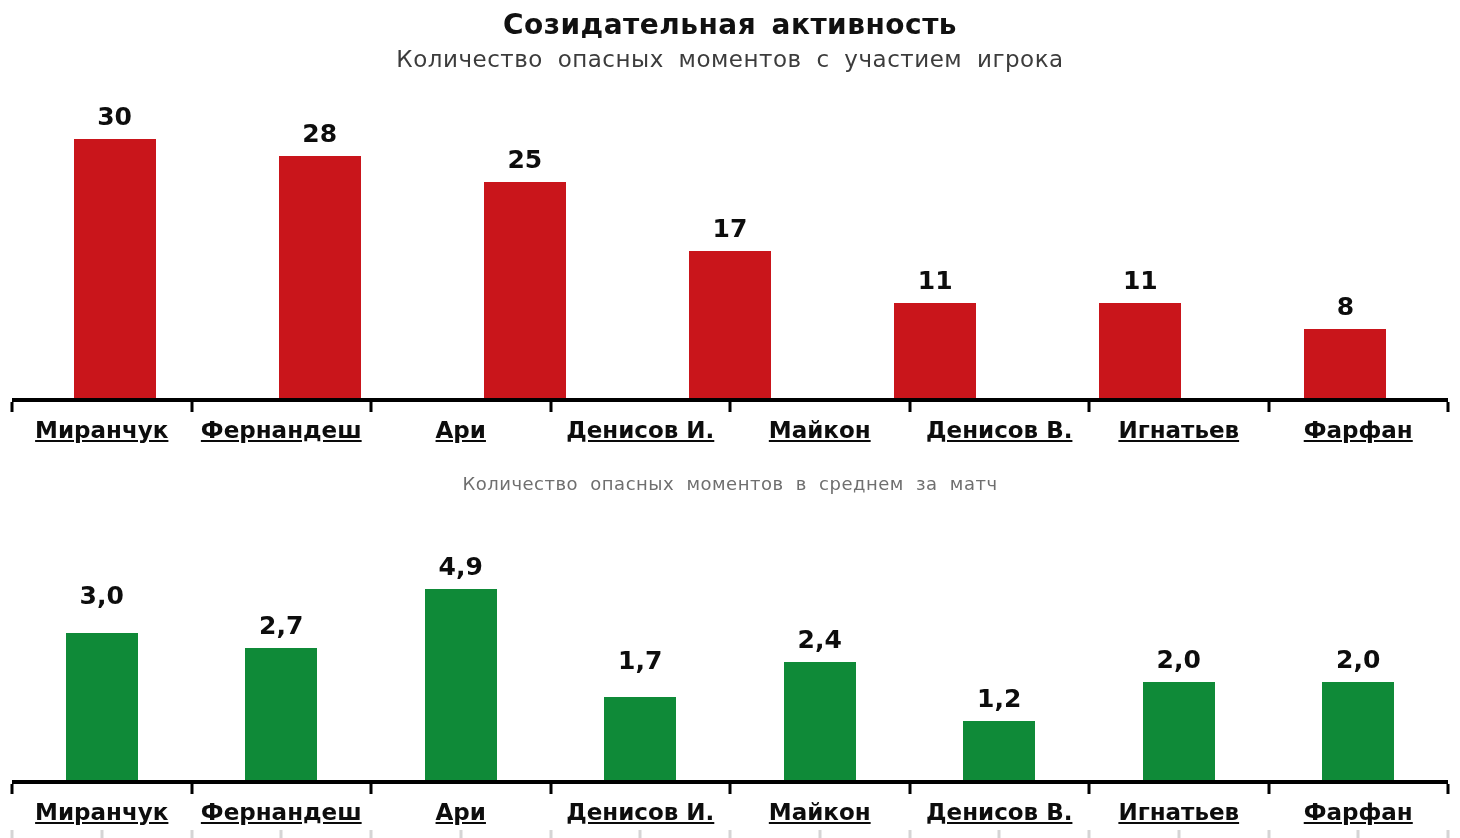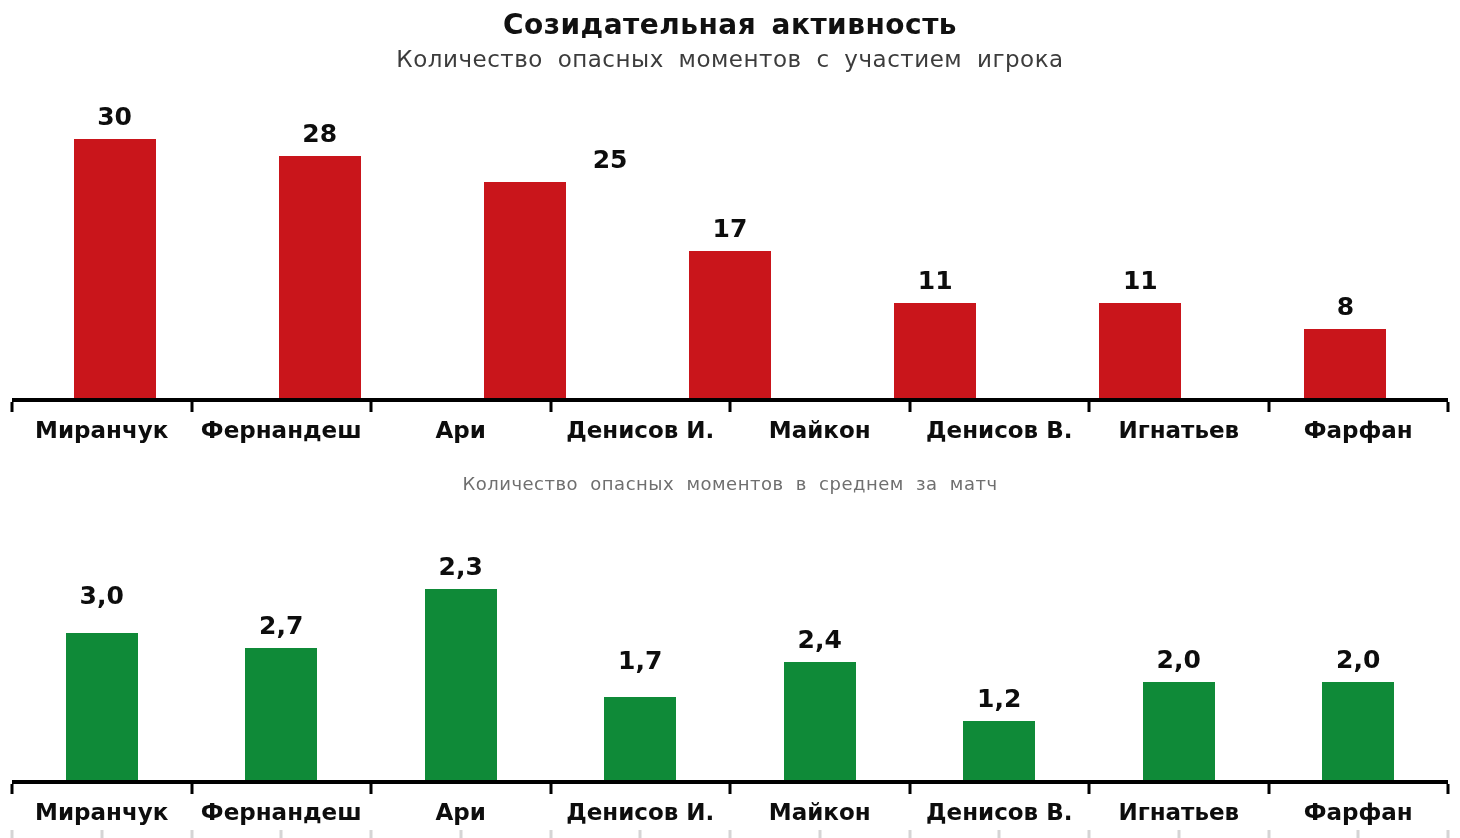--- a/index.html
+++ b/index.html
@@ -77,20 +77,21 @@
     top: 0;
     width: 3px;
     height: 10px;
     background: #000000;
     transform: translateX(-50%);
   }
   .labels {
     display: flex;
     width: 100%;
     padding-top: 4px;
+    text-decoration: underline;
   }
   .cat-label {
     flex: 1 1 0;
     text-align: center;
     font-weight: bold;
     font-size: 23px;
     line-height: 28px;
     color: #0d0d0d;
     white-space: nowrap;
   }
@@ -122,21 +123,21 @@
   <div class="plot">
       <div class="bar-cell">
         <div class="bar-value" style="bottom: 266.857px;">30</div>
         <div class="bar" style="height: 258.857px; background: rgb(201, 21, 27);"></div>
       </div>
       <div class="bar-cell">
         <div class="bar-value" style="bottom: 249.6px;">28</div>
         <div class="bar" style="height: 241.6px; background: rgb(201, 21, 27);"></div>
       </div>
       <div class="bar-cell">
-        <div class="bar-value" style="bottom: 223.714px; text-align: right;">25</div>
+        <div class="bar-value" style="bottom: 223.714px;">25</div>
         <div class="bar" style="height: 215.714px; background: rgb(201, 21, 27);"></div>
       </div>
       <div class="bar-cell">
         <div class="bar-value" style="bottom: 154.686px;">17</div>
         <div class="bar" style="height: 146.686px; background: rgb(201, 21, 27);"></div>
       </div>
       <div class="bar-cell">
         <div class="bar-value" style="bottom: 102.914px;">11</div>
         <div class="bar" style="height: 94.9143px; background: rgb(201, 21, 27);"></div>
       </div>
@@ -177,21 +178,21 @@
   <div class="plot">
       <div class="bar-cell">
         <div class="bar-value" style="bottom: 170px;">3,0</div>
         <div class="bar" style="height: 147px; background: rgb(15, 138, 56);"></div>
       </div>
       <div class="bar-cell">
         <div class="bar-value" style="bottom: 140.3px; margin-top: 27px;">2,7</div>
         <div class="bar" style="height: 132.3px; background: rgb(15, 138, 56);"></div>
       </div>
       <div class="bar-cell">
-        <div class="bar-value" style="bottom: 199.1px;">2,3</div>
+        <div class="bar-value" style="bottom: 199.1px;">4,9</div>
         <div class="bar" style="height: 191.1px; background: rgb(15, 138, 56);"></div>
       </div>
       <div class="bar-cell">
         <div class="bar-value" style="bottom: 105px;">1,7</div>
         <div class="bar" style="height: 83.3px; background: rgb(15, 138, 56);"></div>
       </div>
       <div class="bar-cell">
         <div class="bar-value" style="bottom: 125.6px;">2,4</div>
         <div class="bar" style="height: 117.6px; background: rgb(15, 138, 56);"></div>
       </div>

